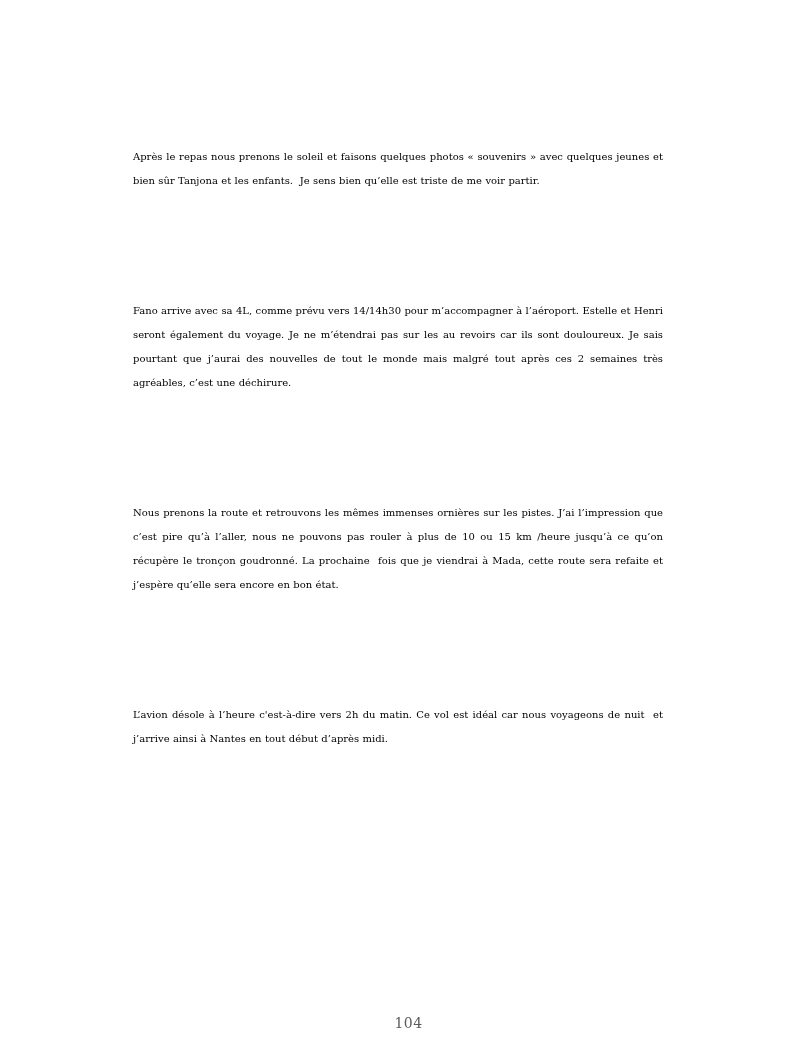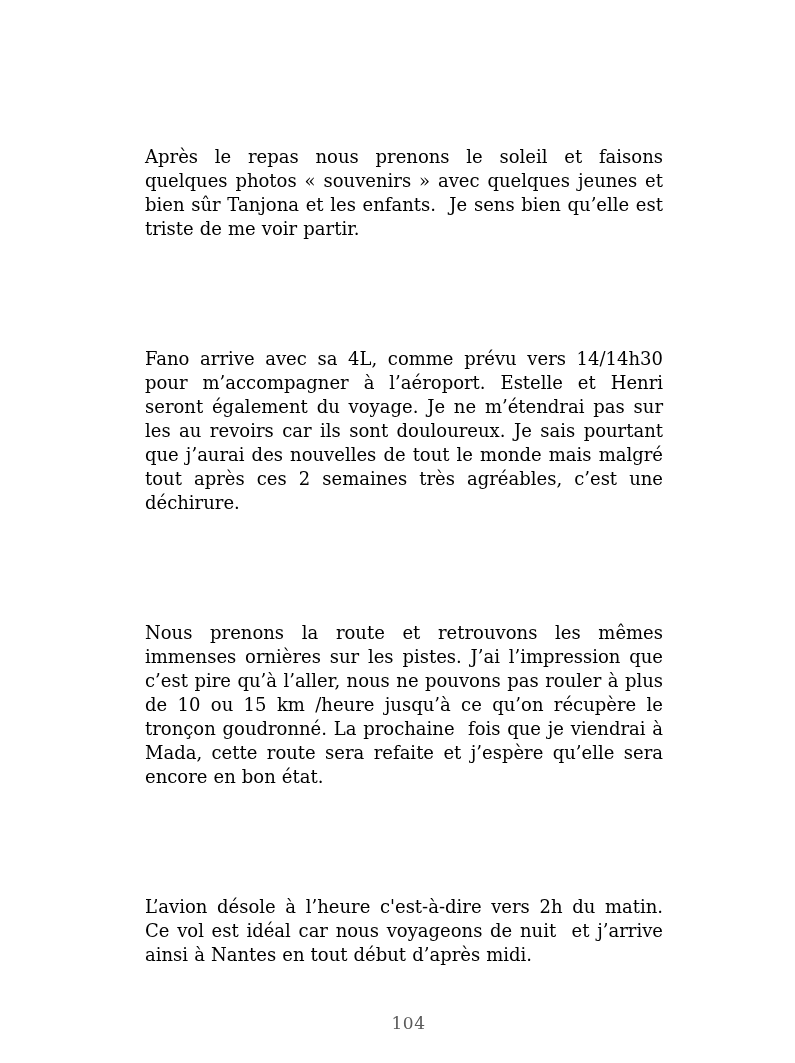--- a/index.html
+++ b/index.html
@@ -17,40 +17,40 @@
     font-family: "DejaVu Serif", "Liberation Serif", serif;
     color: #000000;
   }
   .text-block {
     position: absolute;
     left: 133px;
     top: 97px;
     width: 530px;
   }
   .para {
-    margin: 0 0 10px 12px;
-    font-size: 18px;
+    margin: 0 0 10px 0;
+    font-size: 10px;
     line-height: 24px;
     text-align: justify;
     white-space: pre-wrap;
     word-spacing: 0.02em;
   }
   .seg {
     display: block;
     text-align: justify;
   }
   .page-footer {
     position: absolute;
     left: 0;
     top: 1013px;
     width: 795px;
     text-align: center;
   }
   .page-number {
-    font-size: 17px;
+    font-size: 14px;
     color: #5a5a5a;
     letter-spacing: 0.5px;
     margin-left: 22px;
   }
 </style>
 </head>
 <body>
 
 <div class="page">
 

